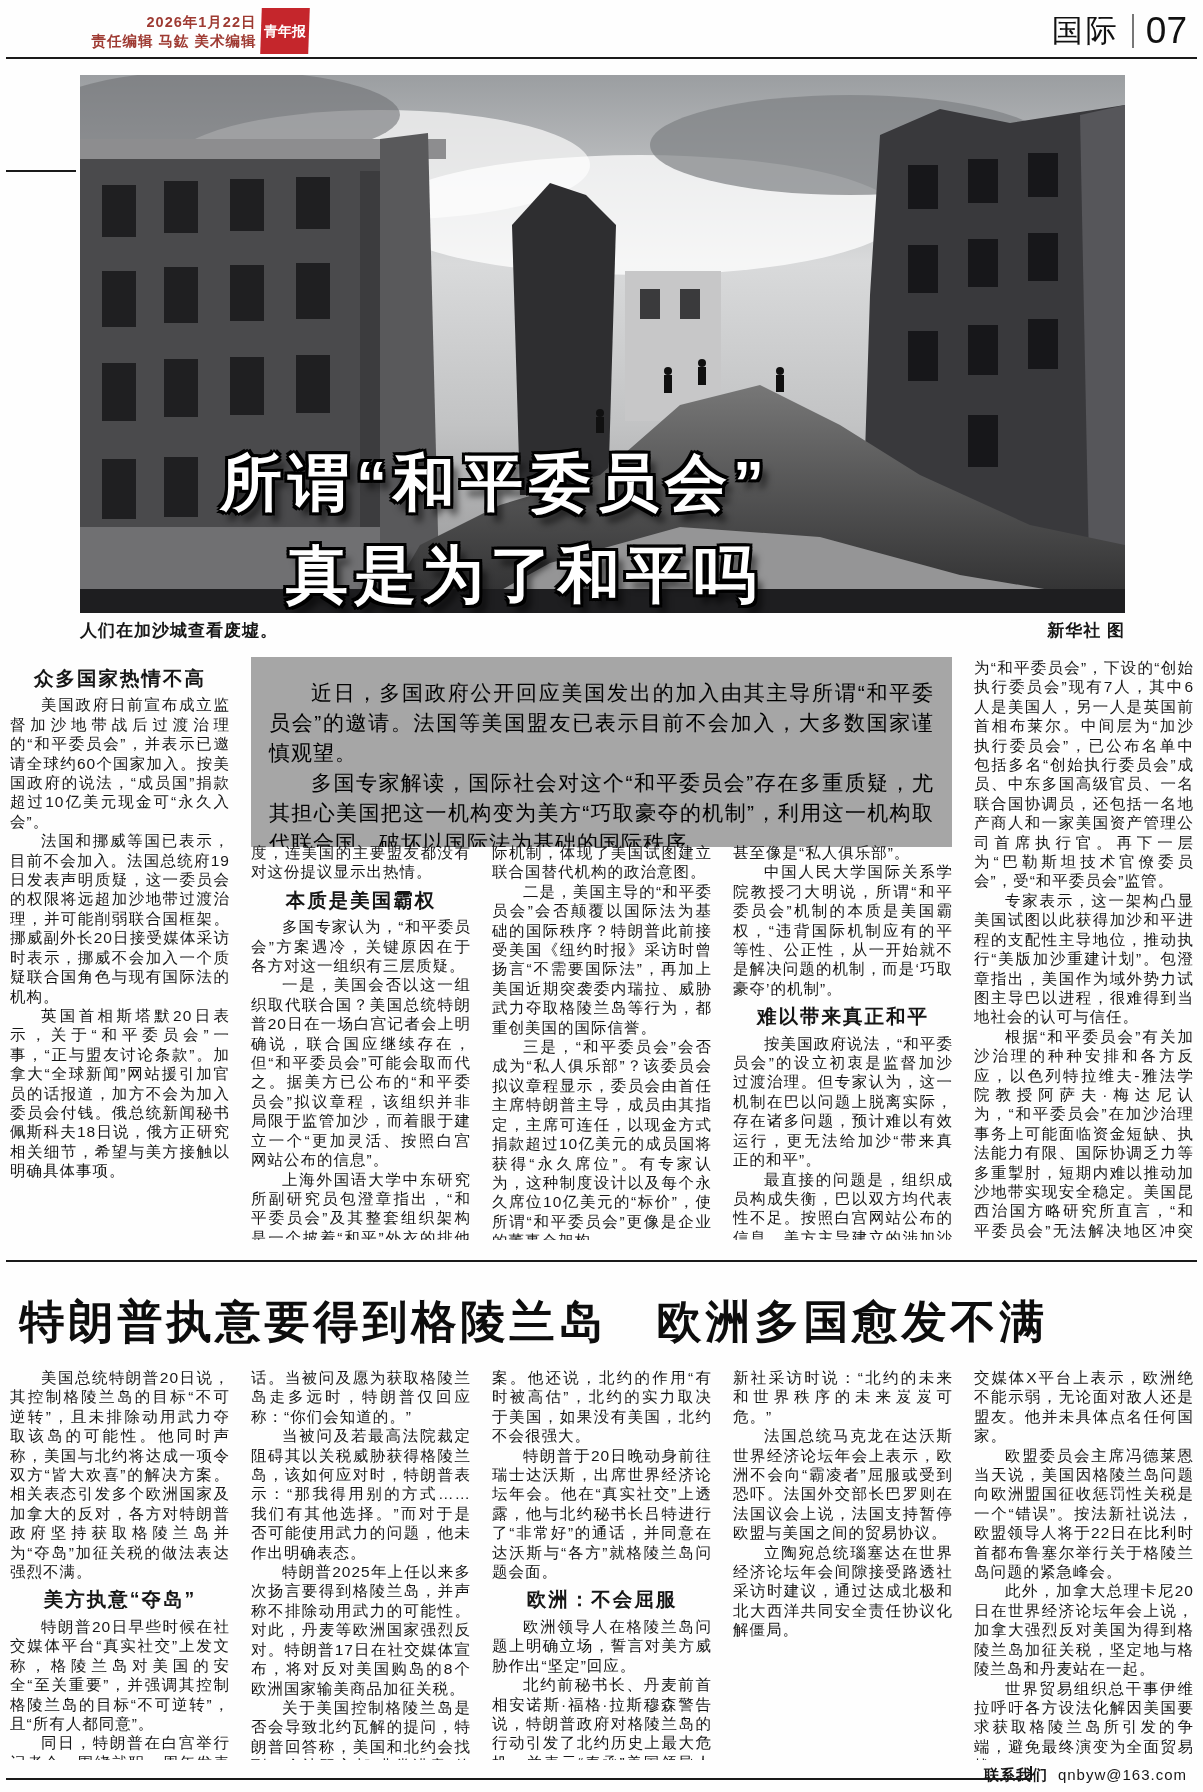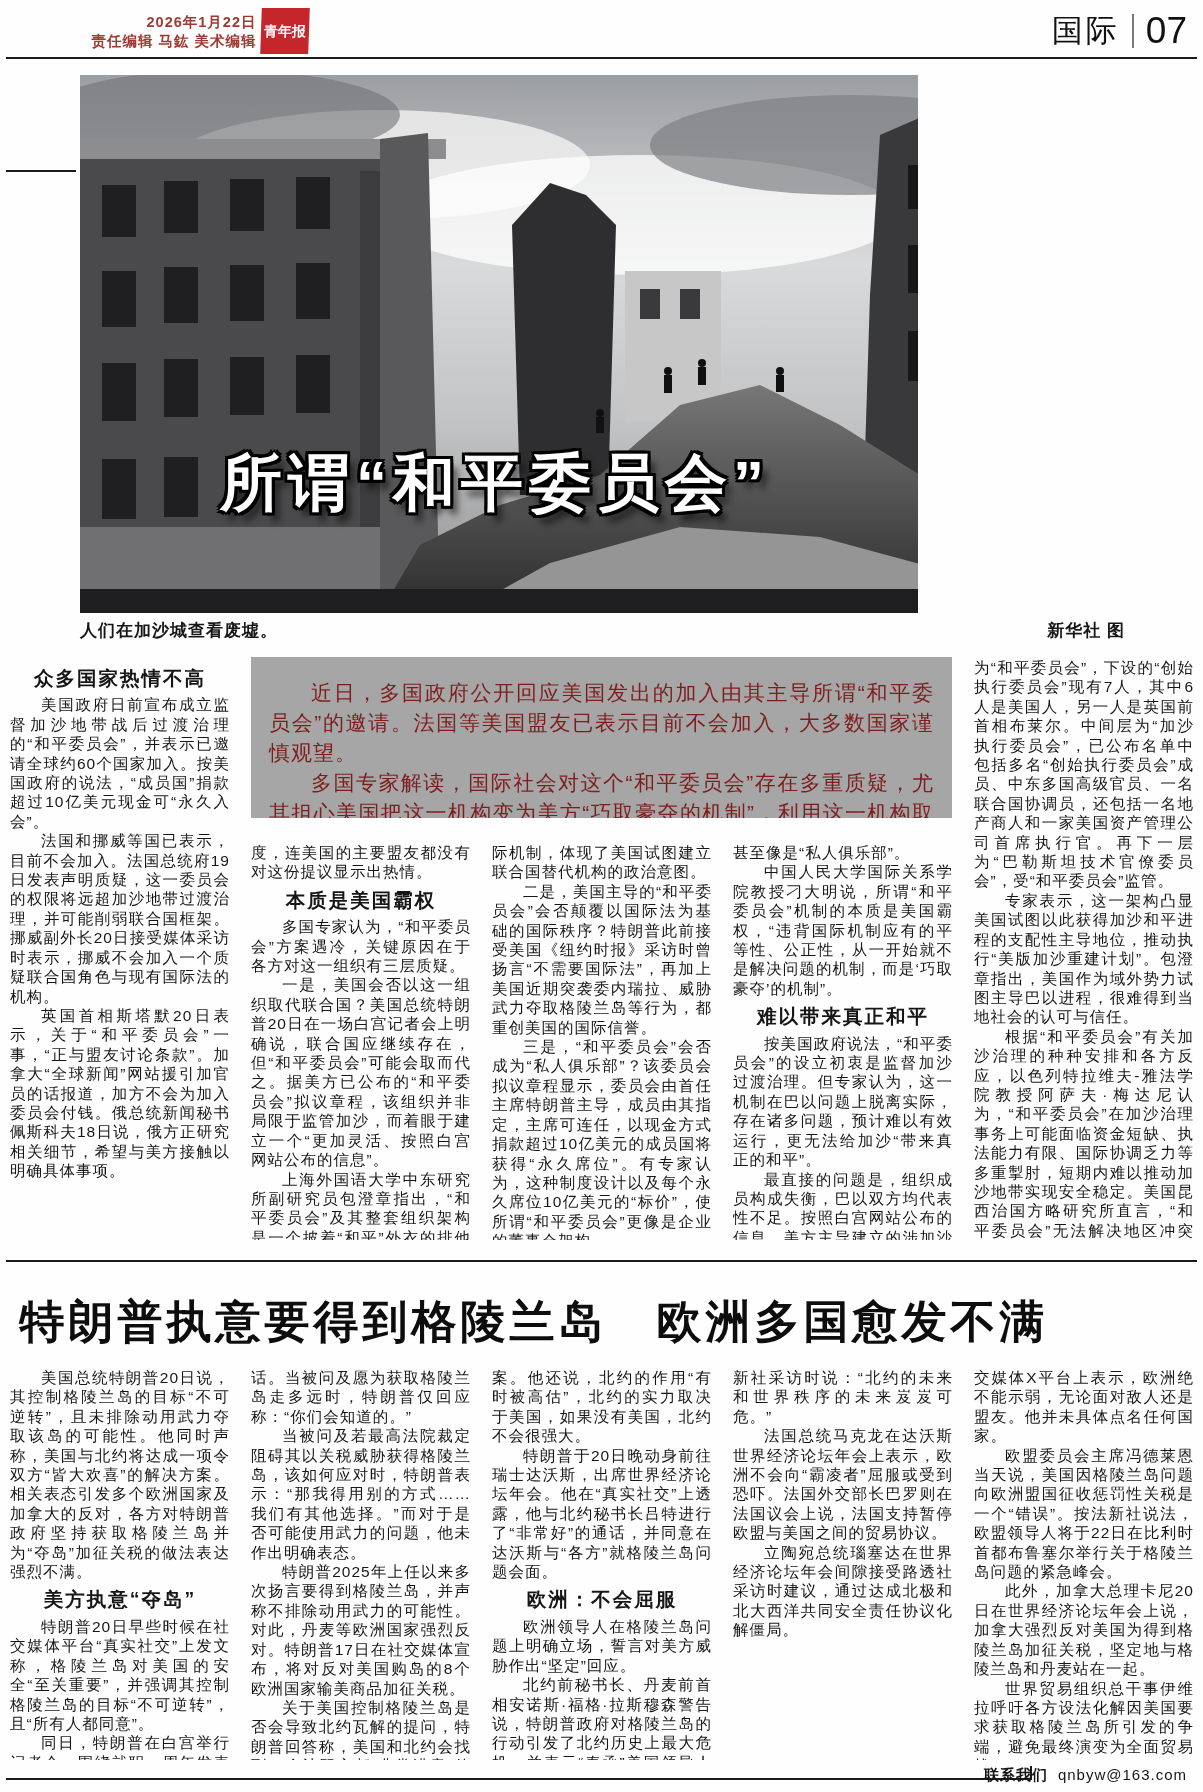--- a/index.html
+++ b/index.html
@@ -10,37 +10,37 @@
             font-size:14.5px;line-height:19px;font-weight:bold;letter-spacing:1px;}
   .masthead{position:absolute;top:8px;left:261px;width:48px;height:46px;display:flex;
             align-items:center;justify-content:center;color:#fff;font-weight:bold;
             font-size:14px;line-height:15px;text-align:center;transform:skewX(-2deg);}
   .hdr-right{position:absolute;top:10px;right:16px;display:flex;align-items:center;gap:12px;}
   .section-label{font-size:31px;letter-spacing:3px;color:#111;margin-left:28px;}
   .hdr-sep{width:2px;height:34px;background:#777;}
   .page-number{font-size:37px;color:#111;}
   .rule{position:absolute;background:#1a1a1a;}
   
-  .photo{position:absolute;left:80px;top:75px;width:838px;height:538px;overflow:hidden;background:#bbb;}
+  .photo{position:absolute;left:80px;top:75px;width:1045px;height:538px;overflow:hidden;background:#bbb;}
   .photo-headline{position:absolute;color:#fff;font-weight:bold;font-size:62px;letter-spacing:6px;white-space:nowrap;
      text-shadow:-3px -3px 0 #000,3px -3px 0 #000,-3px 3px 0 #000,3px 3px 0 #000,
                  0 -3px 0 #000,0 3px 0 #000,-3px 0 0 #000,3px 0 0 #000,7px 9px 7px rgba(0,0,0,.6);}
   .caption-row{position:absolute;left:80px;top:619px;width:1045px;display:flex;
                justify-content:space-between;font-size:17px;font-weight:bold;letter-spacing:1px;}
   
   .col{position:absolute;width:220px;font-size:15.5px;line-height:19.4px;letter-spacing:1px;
        text-align:justify;overflow:hidden;}
   .col p{margin:0;}
   .blk-para{text-indent:2em;}
   .blk-flush{text-indent:0;}
   .blk-subhead{font-weight:bold;text-align:center;text-indent:0;font-size:19.5px;
                letter-spacing:2px;padding:9px 0 7px;}
   
-  .lead-box{position:absolute;left:251px;top:657px;width:701px;height:161px;box-sizing:border-box;
-            padding:21px 18px 0;color:#7f1d1d;font-size:21px;line-height:30px;letter-spacing:1px;
+  .lead-box{position:absolute;left:251px;top:657px;width:701px;height:190px;box-sizing:border-box;
+            padding:21px 18px 0;color:#000000;font-size:21px;line-height:30px;letter-spacing:1px;
             text-align:justify;overflow:hidden;}
   .lead-box p{margin:0;text-indent:2em;}
   
   .headline2{position:absolute;left:0;top:1292px;width:1068px;text-align:center;font-weight:bold;
              font-size:45px;letter-spacing:4px;color:#0d0d0d;}
   
   .footer-contact{position:absolute;top:1766px;right:16px;font-size:15px;letter-spacing:1px;}
   .footer-contact b{margin-right:10px;}
 </style>
 </head>
@@ -134,20 +134,21 @@
         <rect x="618" y="292" width="8" height="18"></rect>
       <circle cx="700" cy="296" r="4"></circle>
         <rect x="696" y="300" width="8" height="17"></rect>
       <circle cx="520" cy="338" r="4"></circle>
         <rect x="516" y="342" width="8" height="16"></rect>
     </g>
 
     <rect x="0" y="514" width="1045" height="24" fill="#1e1e20"></rect>
   </svg>
   <div class="photo-headline" style="left:140px;top:366px;">所谓“和平委员会”</div>
+  <div class="photo-headline" style="left:206px;top:458px;">真是为了和平吗</div>
 </div>
 <div class="caption-row">
   <span>人们在加沙城查看废墟。</span>
   <span>新华社 图</span>
 </div>
 
 <div class="lead-box" style="background: rgb(166, 166, 166);">
     <p class="blk-para">近日，多国政府公开回应美国发出的加入由其主导所谓“和平委员会”的邀请。法国等美国盟友已表示目前不会加入，大多数国家谨慎观望。</p>
     <p class="blk-para">多国专家解读，国际社会对这个“和平委员会”存在多重质疑，尤其担心美国把这一机构变为美方“巧取豪夺的机制”，利用这一机构取代联合国、破坏以国际法为基础的国际秩序。</p>
   </div>

